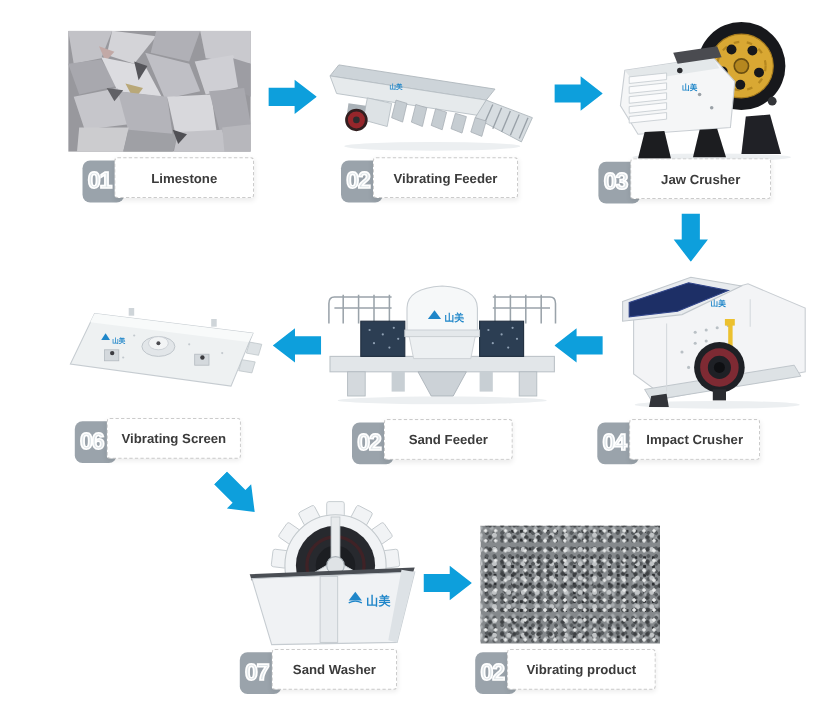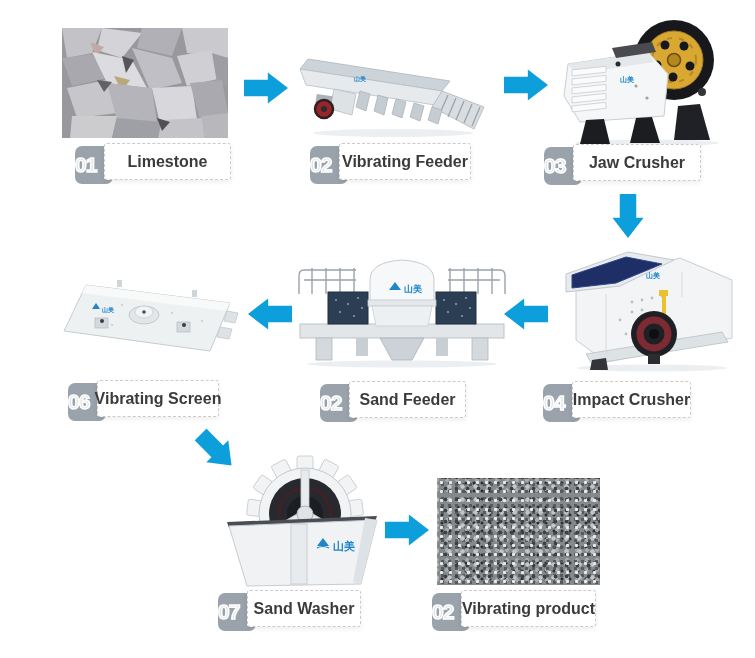--- a/index.html
+++ b/index.html
@@ -15,30 +15,30 @@
   .arrow polygon{fill:var(--arrow,#0d9fdc);}
   .rot90{transform:rotate(90deg);}
   .rot180{transform:rotate(180deg);}
   .rot45{transform:rotate(45deg);}
 
   
   .step-label{position:absolute;height:44px;}
   .badge{
     position:absolute;left:0;top:3px;width:38px;height:38px;
     background:var(--badge,#9aa3ab);border-radius:7px;
-    font-weight:bold;font-size:21px;line-height:38px;
+    font-weight:bold;font-size:21px;line-height:38px;text-align:center;
     color:#dfe5e8;-webkit-text-stroke:1.5px #ffffff;letter-spacing:-1px;
     box-sizing:border-box;padding-right:7px;
   }
   .lbox{
     position:absolute;left:29px;top:0;height:37px;background:#ffffff;
     border:1px dashed #cbcbcb;border-radius:3px;
     box-shadow:0 2px 5px rgba(0,0,0,0.07);
     display:flex;align-items:center;justify-content:center;
-    font-weight:bold;font-size:16px;color:var(--label-text,#3b3b3b);
+    font-weight:bold;font-size:12px;color:var(--label-text,#3b3b3b);
     box-sizing:border-box;white-space:nowrap;
   }
   .lab1{left:75px;top:143px}.lab1 .lbox{width:127px}
   .lab2{left:310px;top:143px}.lab2 .lbox{width:132px}
   .lab3{left:544px;top:144px}.lab3 .lbox{width:128px}
   .lab4{left:543px;top:381px}.lab4 .lbox{width:119px}
   .lab5{left:320px;top:381px}.lab5 .lbox{width:117px}
   .lab6{left:68px;top:380px}.lab6 .lbox{width:122px}
   .lab7{left:218px;top:590px}.lab7 .lbox{width:114px}
   .lab8{left:432px;top:590px}.lab8 .lbox{width:135px}

